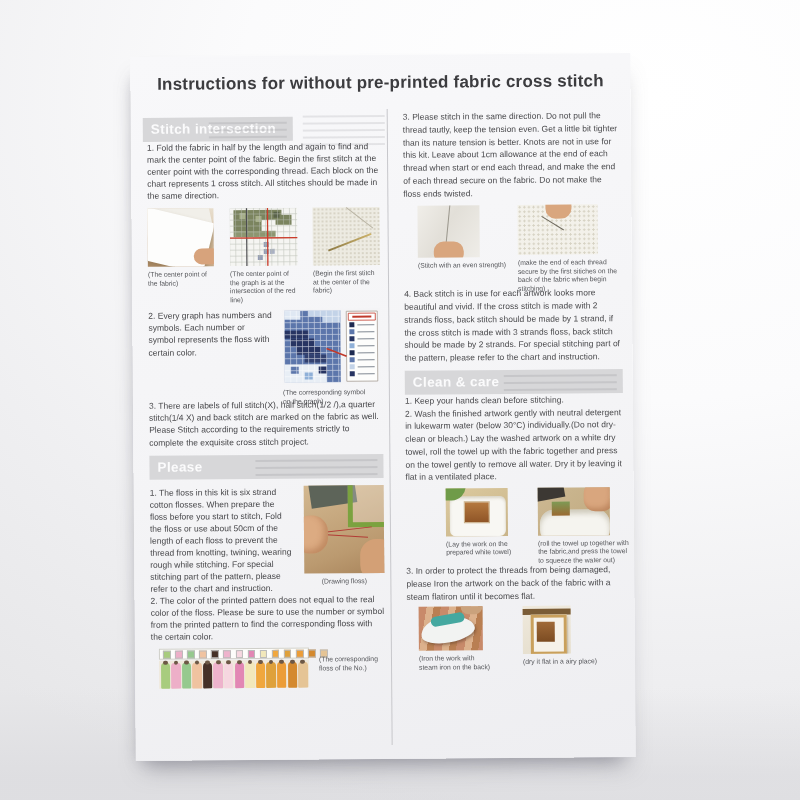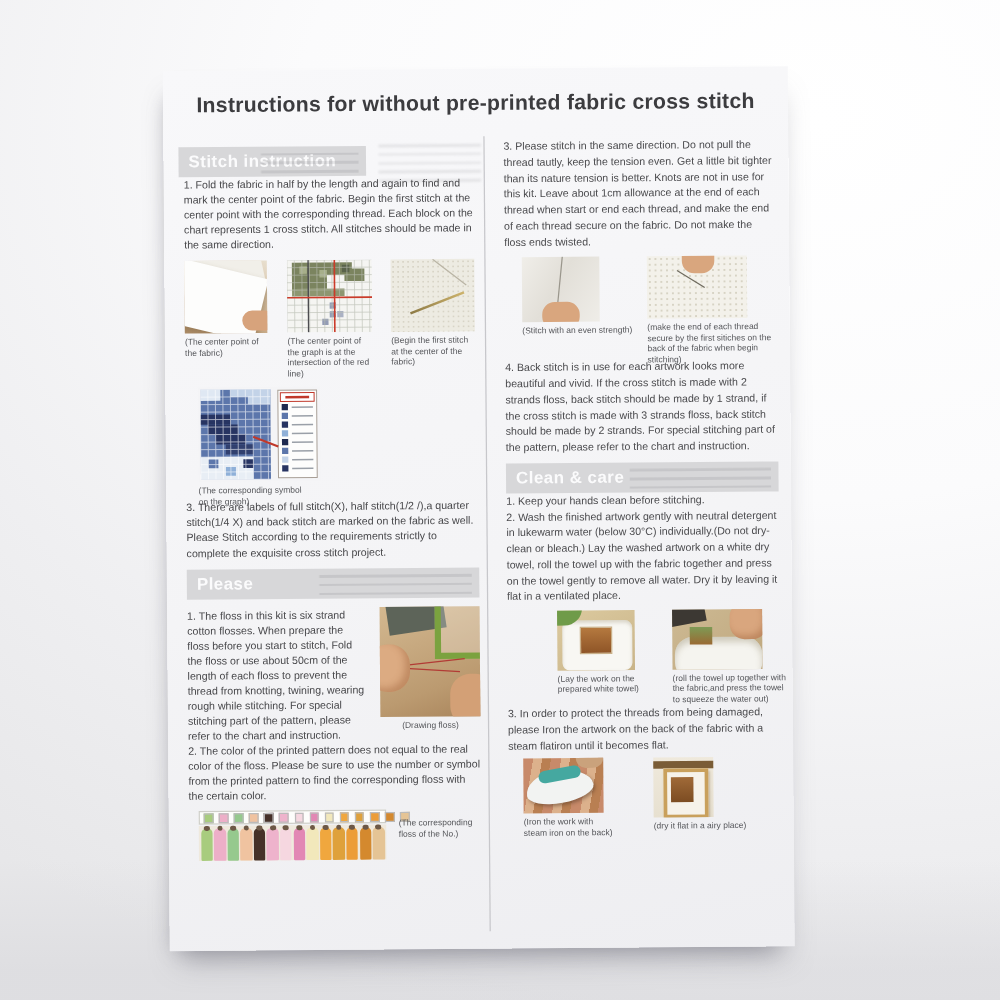--- a/index.html
+++ b/index.html
@@ -110,21 +110,21 @@
 </head>
 <body>
 
 <div class="sheet">
   <div class="title">Instructions for without pre-printed fabric cross stitch</div>
   <div class="divider"></div>
   <div class="bleed" style="left:172px;top:60px;width:82px;height:32px;"></div>
 
   <div class="col left">
     <div class="banner banner-narrow first">
-      <span>Stitch instruction</span>
+      <span>Stitch intersection</span>
     </div>
 
     <p class="body mt8">1. Fold the fabric in half by the length and again to find and mark the center point of the fabric. Begin the first stitch at the center point with the corresponding thread. Each block on the chart represents 1 cross stitch. All stitches should be made in the same direction.</p>
 
     <div class="figrow mt7" style="height:96px;">
       <figure style="width:66px;">
         <div class="thumb t-fold">
           <div class="fold2"></div>
           <div class="fold1"></div>
           <div class="finger"></div>
@@ -155,20 +155,21 @@
       <figure style="width:67px;margin-left:15px;">
         <div class="thumb t-aida">
           <div class="thread"></div>
           <div class="needle"></div>
         </div>
         <figcaption>(Begin the first stitch at the center of the fabric)</figcaption>
       </figure>
     </div>
 
     <div class="split mt5" style="height:90px;">
+      <p class="body" style="width:124px;">2. Every graph has numbers and symbols. Each number or symbol represents the floss with certain color.</p>
       <figure style="margin-left:10px;width:100px;">
         <div class="thumb" style="width:98px;height:76px;">
           <svg width="98" height="76" viewBox="0 0 98 76">
             <rect width="98" height="76" fill="#f4f4f6"></rect>
             <rect x="2" y="2" width="56" height="72" fill="#5c76ab"></rect>
             <path d="M26 2 H58 V14 H40 V8 H26 Z" fill="#c3d3e8"></path>
             <rect x="2" y="2" width="16" height="9" fill="#dfe8f3"></rect>
             <rect x="2" y="22" width="24" height="8" fill="#273462"></rect>
             <rect x="8" y="30" width="24" height="8" fill="#273462"></rect>
             <rect x="14" y="38" width="24" height="8" fill="#273462"></rect>

